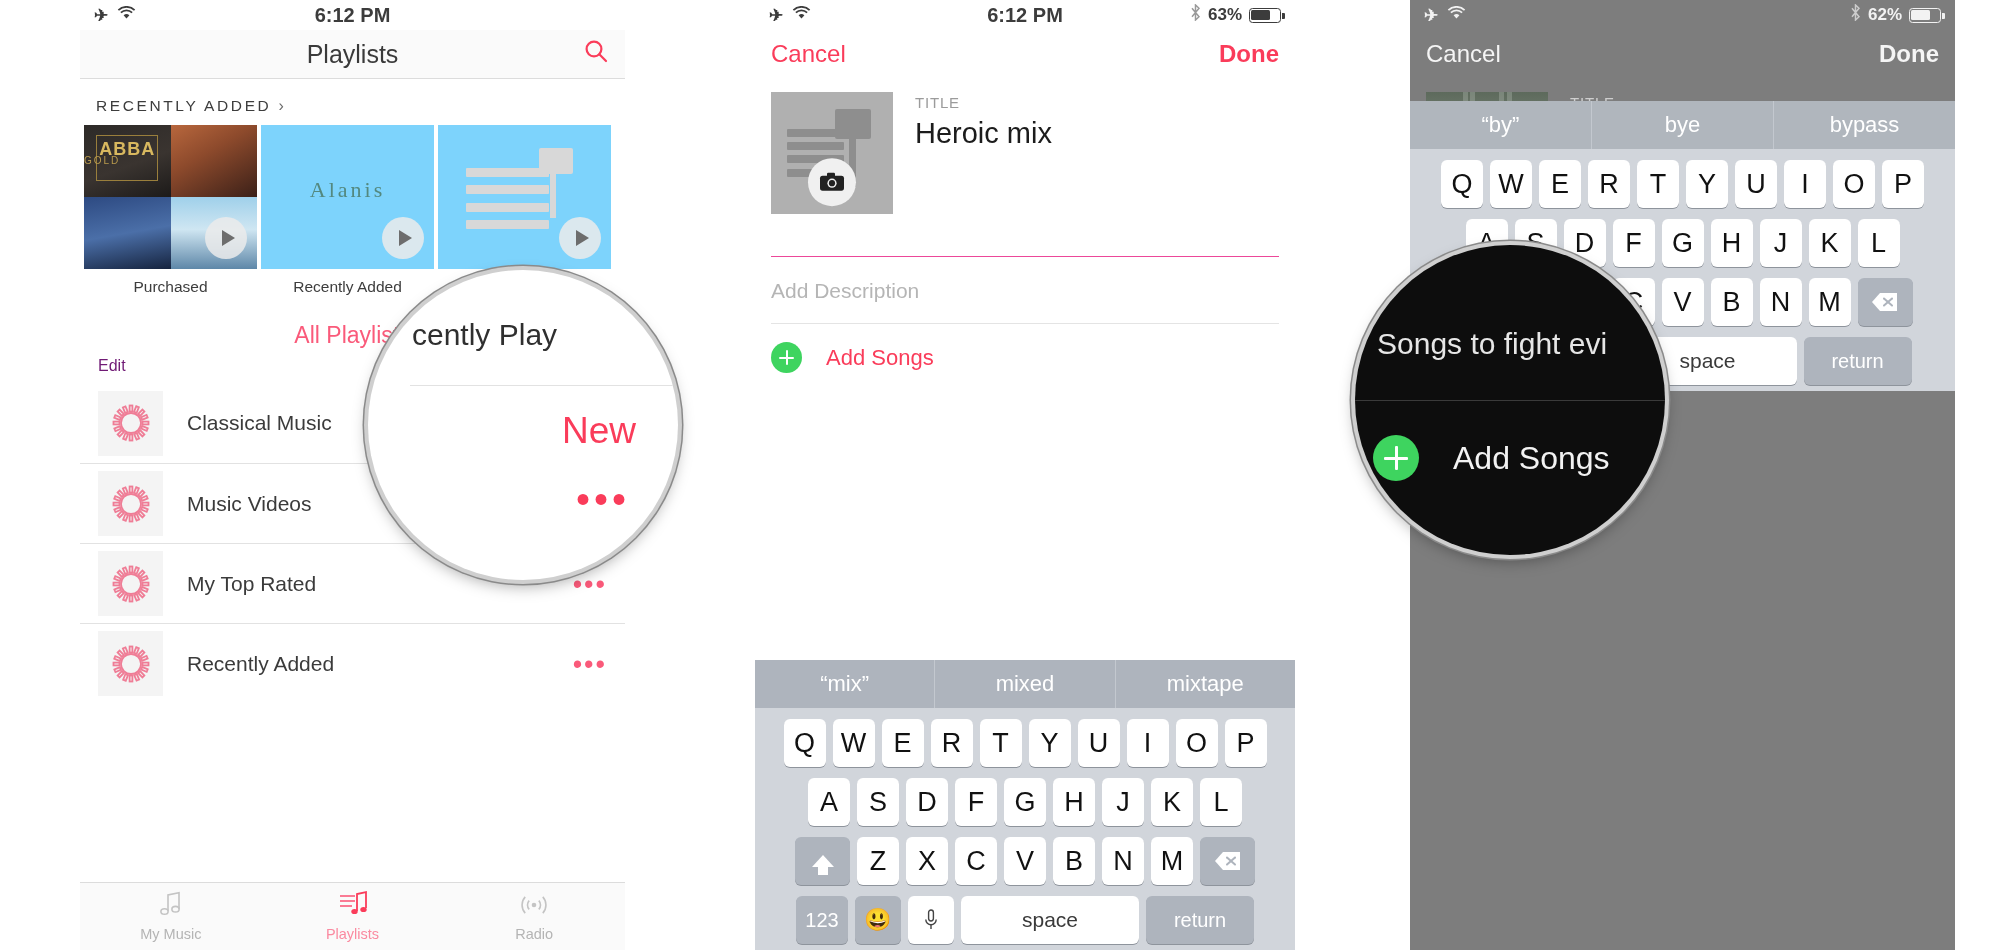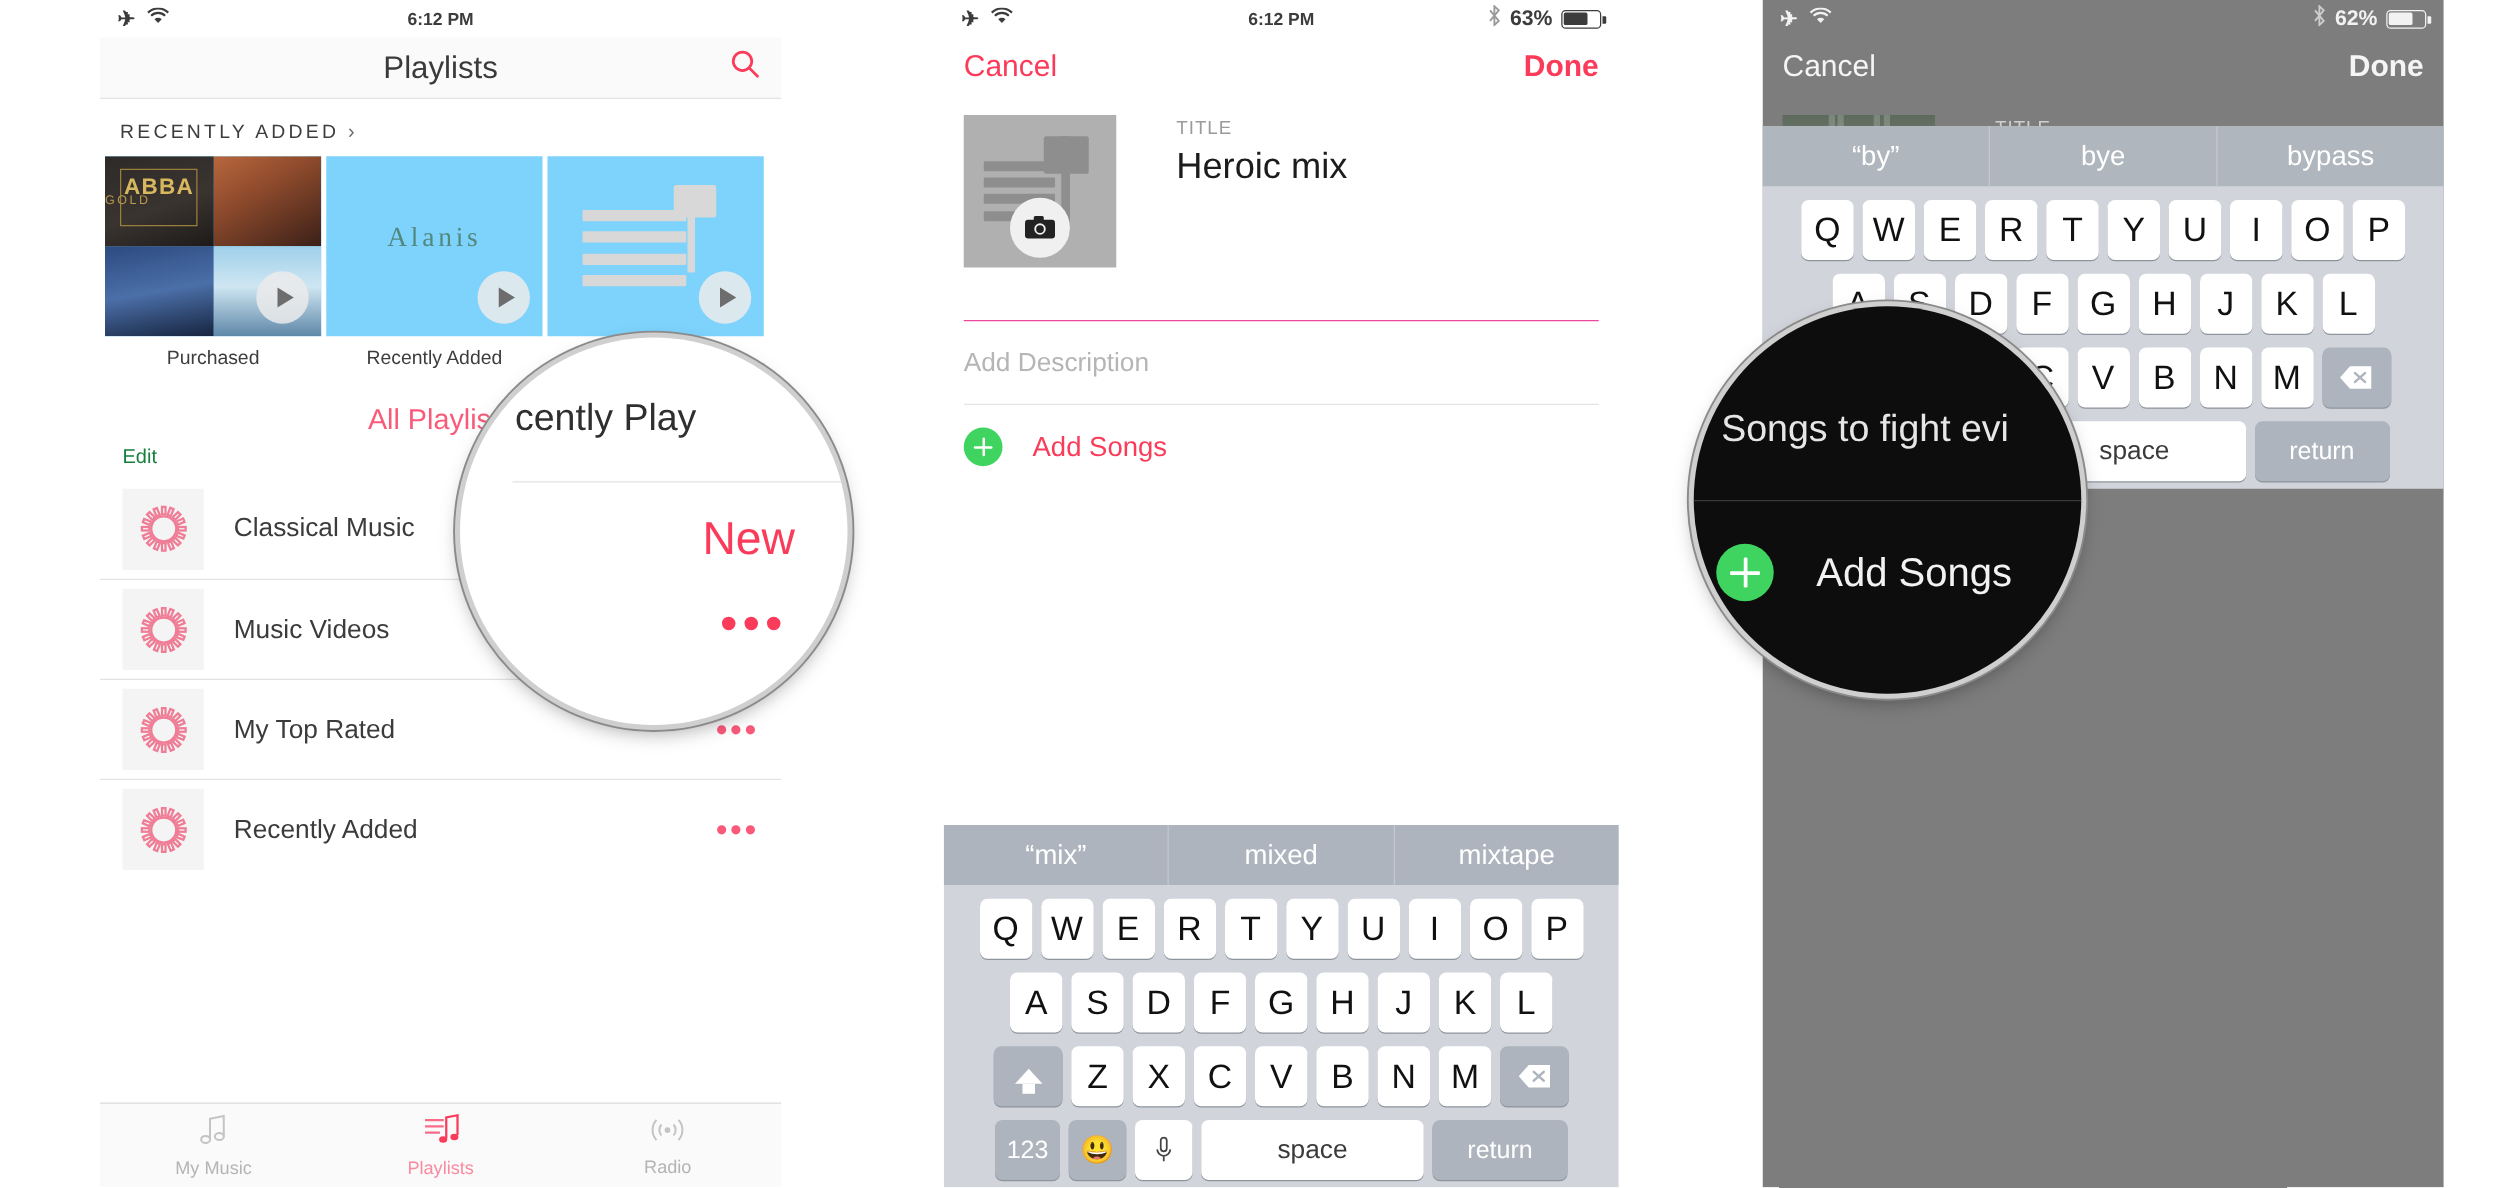--- a/index.html
+++ b/index.html
@@ -17,21 +17,21 @@
   #panel2 { left: 755px; width: 540px; }
   #panel3 { left: 1410px;width: 545px; }
 
   
   .statusbar {
     height: 30px; display: flex; align-items: center;
     font-size: 17px; font-weight: bold; color: #3c3c3c;
     padding: 0 14px; position: relative;
   }
   .sb-left  { display:flex; align-items:center; gap: 9px; }
-  .sb-mid   { position:absolute; left:0; right:0; text-align:center; font-size:14px; font-weight:bold;}
+  .sb-mid   { position:absolute; left:0; right:0; text-align:center; font-size:20px; font-weight:bold;}
   .sb-right { margin-left:auto; display:flex; align-items:center; gap:7px; z-index:2;}
   .batt { width: 32px; height: 15px; border: 1.6px solid currentColor; border-radius: 3.5px; position: relative; display:inline-block;}
   .batt::after { content:""; position:absolute; right:-4.5px; top:4px; width:2.5px; height:6px; background: currentColor; border-radius:0 1px 1px 0;}
   .batt > i { position:absolute; left:1.4px; top:1.4px; bottom:1.4px; background: currentColor; border-radius:1.5px; display:block; }
   .glyph { font-size: 17px; line-height: 1; }
 
   
   .navbar {
     height: 48px; display:flex; align-items:center; padding: 0 16px;
     position: relative; font-size: 22px;
@@ -69,42 +69,42 @@
                    color:#4c7c6a; font-family:"Liberation Serif", serif; font-size:22px; letter-spacing:3px; opacity:.85;}
   .notepad { background:#f2f2f2; position:relative; }
   .notepad .ln { position:absolute; left:16%; height:9px; background:#d8d8d8; border-radius:1px; }
   .notepad .flag { position:absolute; right:22%; top:16%; width:34px; height:26px; background:#d8d8d8; border-radius:2px;}
   .notepad .stem { position:absolute; right:32%; top:16%; width:6px; height:70px; background:#d8d8d8;}
   .playbtn { position:absolute; right:10px; bottom:10px; width:42px; height:42px; border-radius:50%;
              background:rgba(235,235,235,.85); display:flex; align-items:center; justify-content:center; }
   .playbtn::after { content:""; border-left:13px solid #6d6d6d; border-top:8px solid transparent;
                     border-bottom:8px solid transparent; margin-left:4px; }
   .allplaylists { text-align:center; color:#fa5a7a; font-size: 23px; padding: 26px 0 6px 0;}
-  .editlink { color:#15803d; font-size:16px; padding: 2px 0 8px 18px; }
+  .editlink { color:#701a75; font-size:16px; padding: 2px 0 8px 18px; }
   .plrow { display:flex; align-items:center; height: 80px; border-top:1px solid #e2e2e2; padding-left: 18px;}
   .plrow:first-of-type { border-top: none; }
   .plthumb { width:65px; height:65px; background:#f4f4f4; display:flex; align-items:center; justify-content:center; flex:none;}
   .plname { font-size:21px; color:#3b3b3b; margin-left:24px; }
   .dots { margin-left:auto; margin-right:18px; color:#fa5a7a; font-size:27px; letter-spacing:2px; line-height:10px;}
   .tabbar { position:absolute; bottom:0; left:0; right:0; height:68px; background:#fafafa;
             border-top:1px solid #dcdcdc; display:flex; }
   .tab { flex:1; display:flex; flex-direction:column; align-items:center; justify-content:center; gap:4px;}
   .tab .lbl { font-size:14.5px; color:#b4b4b4; }
   .tab.active .lbl { color:#fa8aa0; }
 
   
   .editbody { padding: 0 16px; }
   .hdrrow { display:flex; padding-top: 14px; }
   .cover { width: 122px; height: 122px; position:relative; flex:none; background:#b0b0b0; overflow:hidden;}
   .cover .ln { position:absolute; left:13%; height:8px; background:#8e8e8e; border-radius:1px; }
   .cover .flag { position:absolute; right:18%; top:14%; width:36px; height:30px; background:#8e8e8e; border-radius:2px;}
   .cover .stem { position:absolute; right:30%; top:14%; width:7px; height:78px; background:#8e8e8e;}
   .cam { position:absolute; left:50%; top:58%; transform:translate(-50%,-10%); width:48px; height:48px;
          border-radius:50%; background:#f0f0f0; display:flex; align-items:center; justify-content:center;}
-  .titlebox { padding-left: 22px; padding-top: 2px; margin-left: 26px; }
+  .titlebox { padding-left: 22px; padding-top: 2px; }
   .titlelbl { font-size: 15px; letter-spacing:.8px; color:#9b9b9b; }
   .titleval { font-size: 29px; color:#1c1c1c; padding-top: 6px; }
   .fieldrow { border-top:1px solid #ec4899; padding: 22px 0 20px 0; font-size: 21px; color:#b5b5b5;}
   .addsongs { border-top:1px solid #e4e4e4; display:flex; align-items:center; padding: 18px 0; }
   .plusbtn { width:31px; height:31px; border-radius:50%; background:#3ed45f; position:relative; flex:none;}
   .plusbtn::before, .plusbtn::after { content:""; position:absolute; background:#fff; border-radius:1px;}
   .plusbtn::before { left:8px; right:8px; top:14.5px; height:2.5px;}
   .plusbtn::after  { top:8px; bottom:8px; left:14.5px; width:2.5px;}
   .addsongs .lbl { font-size:22px; color:#fa3c5a; margin-left: 24px; }
 

